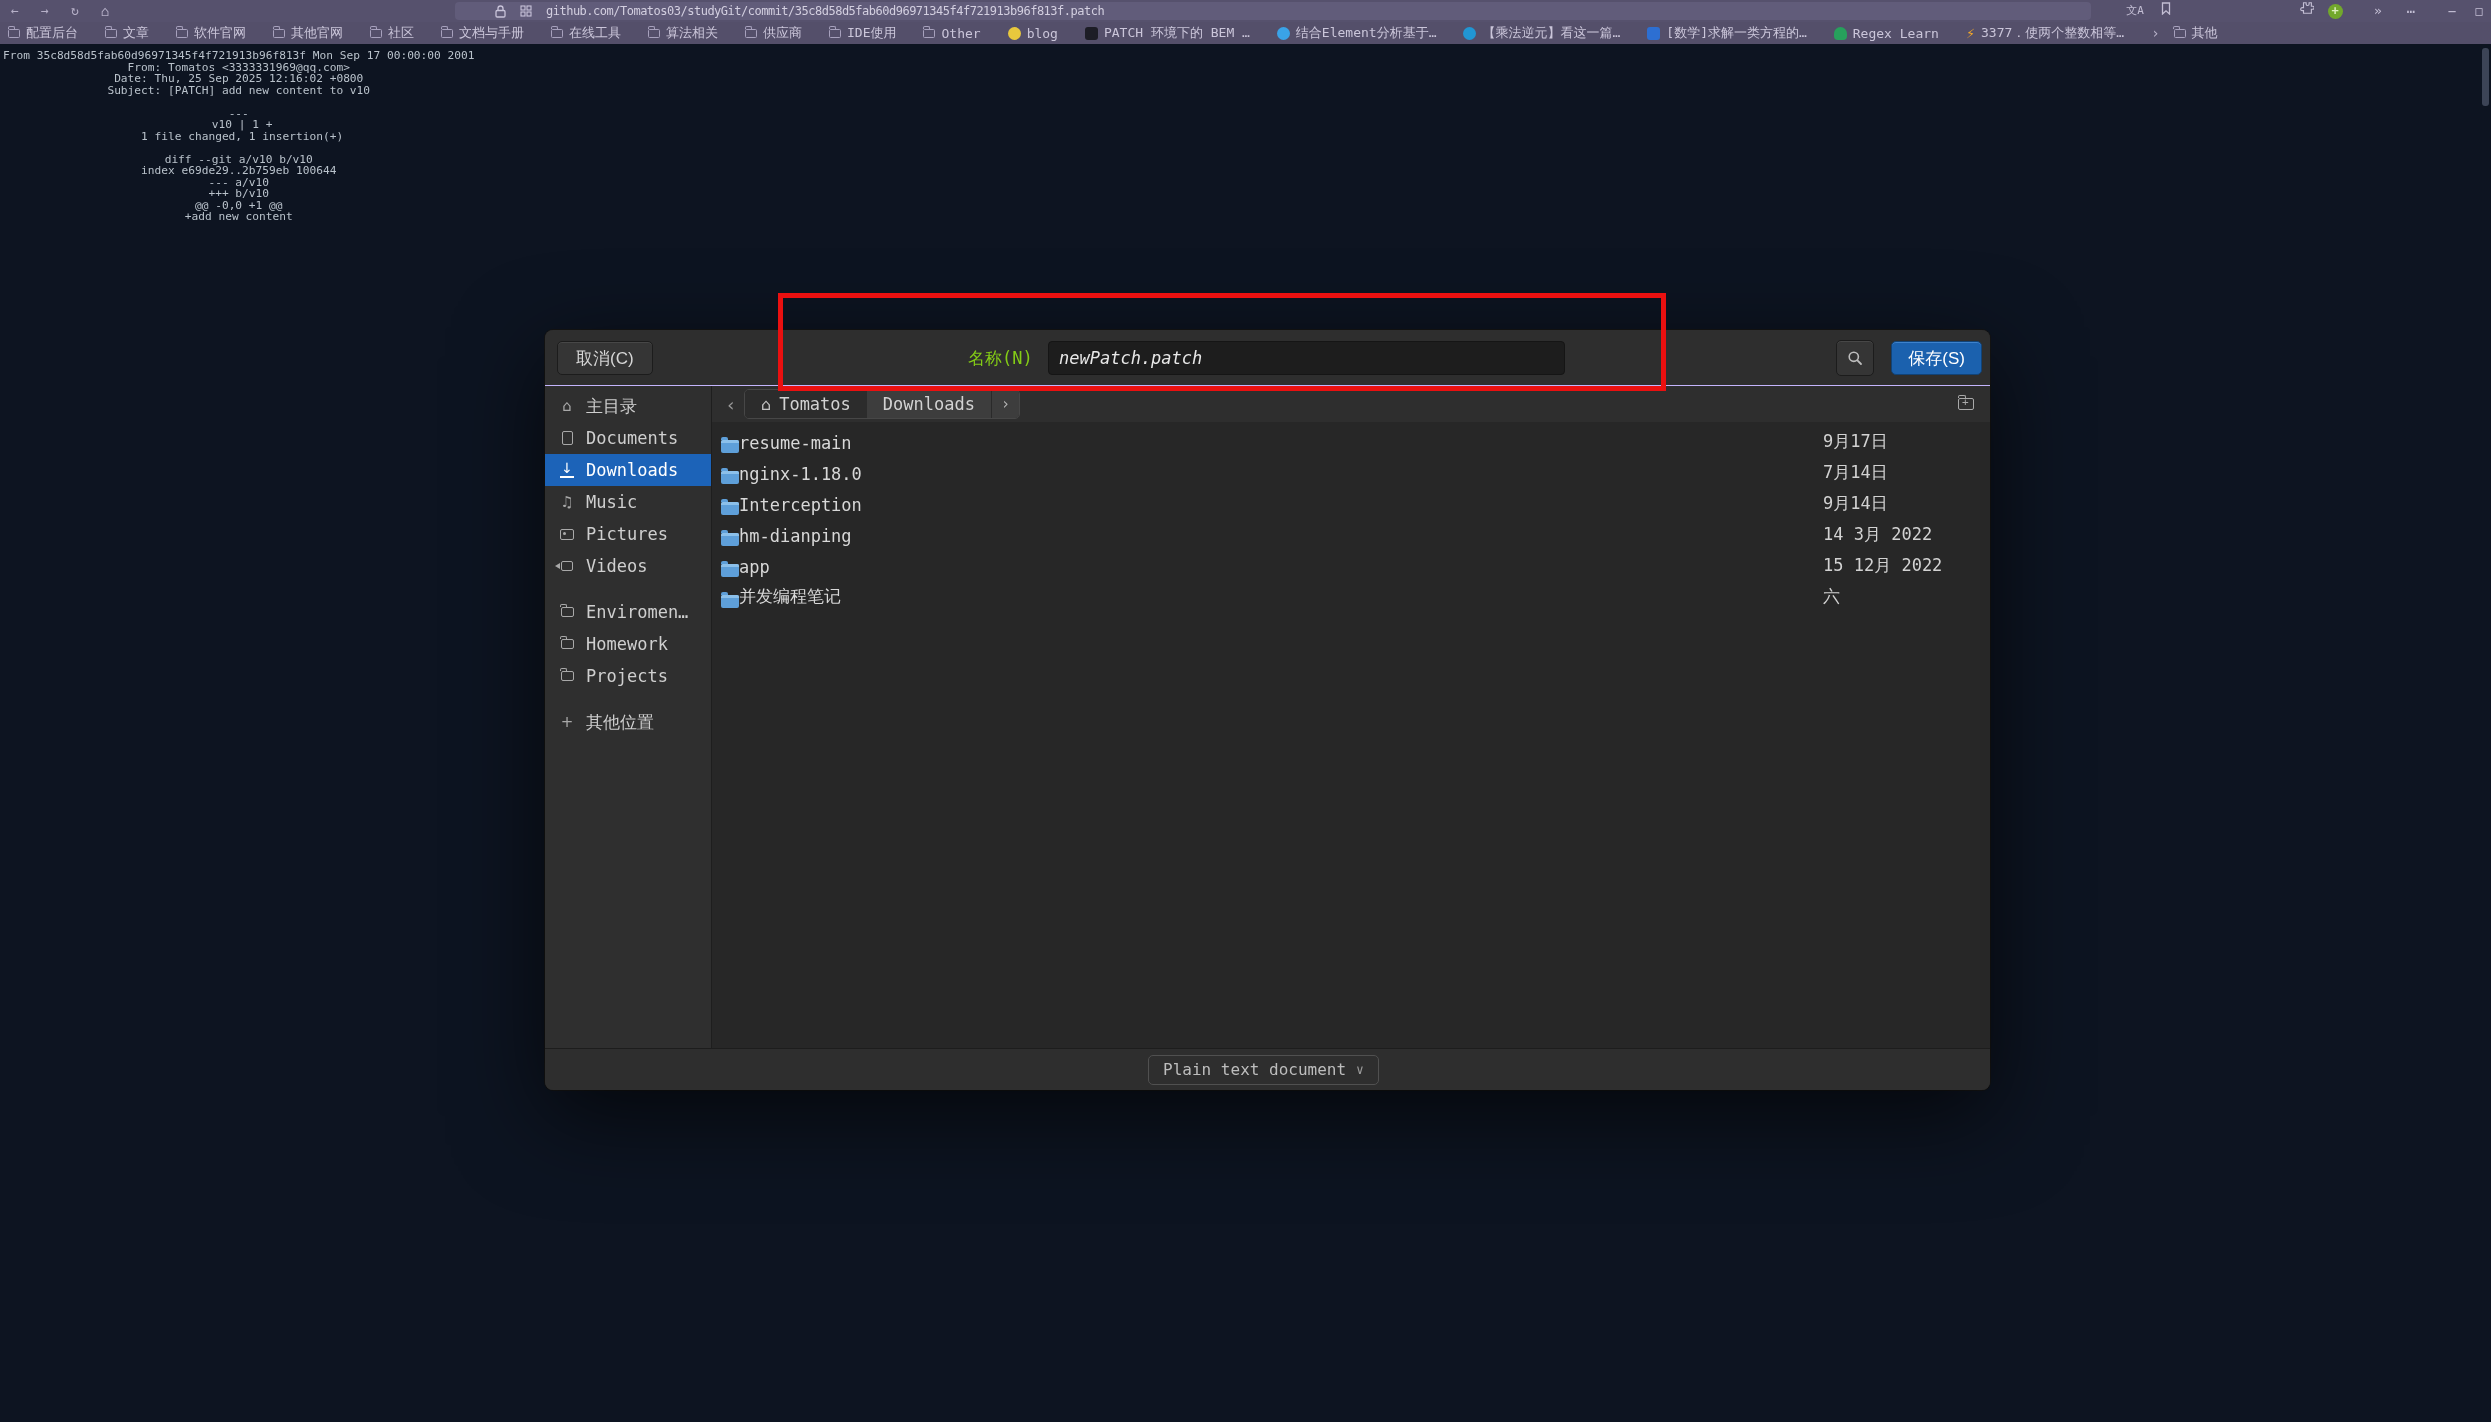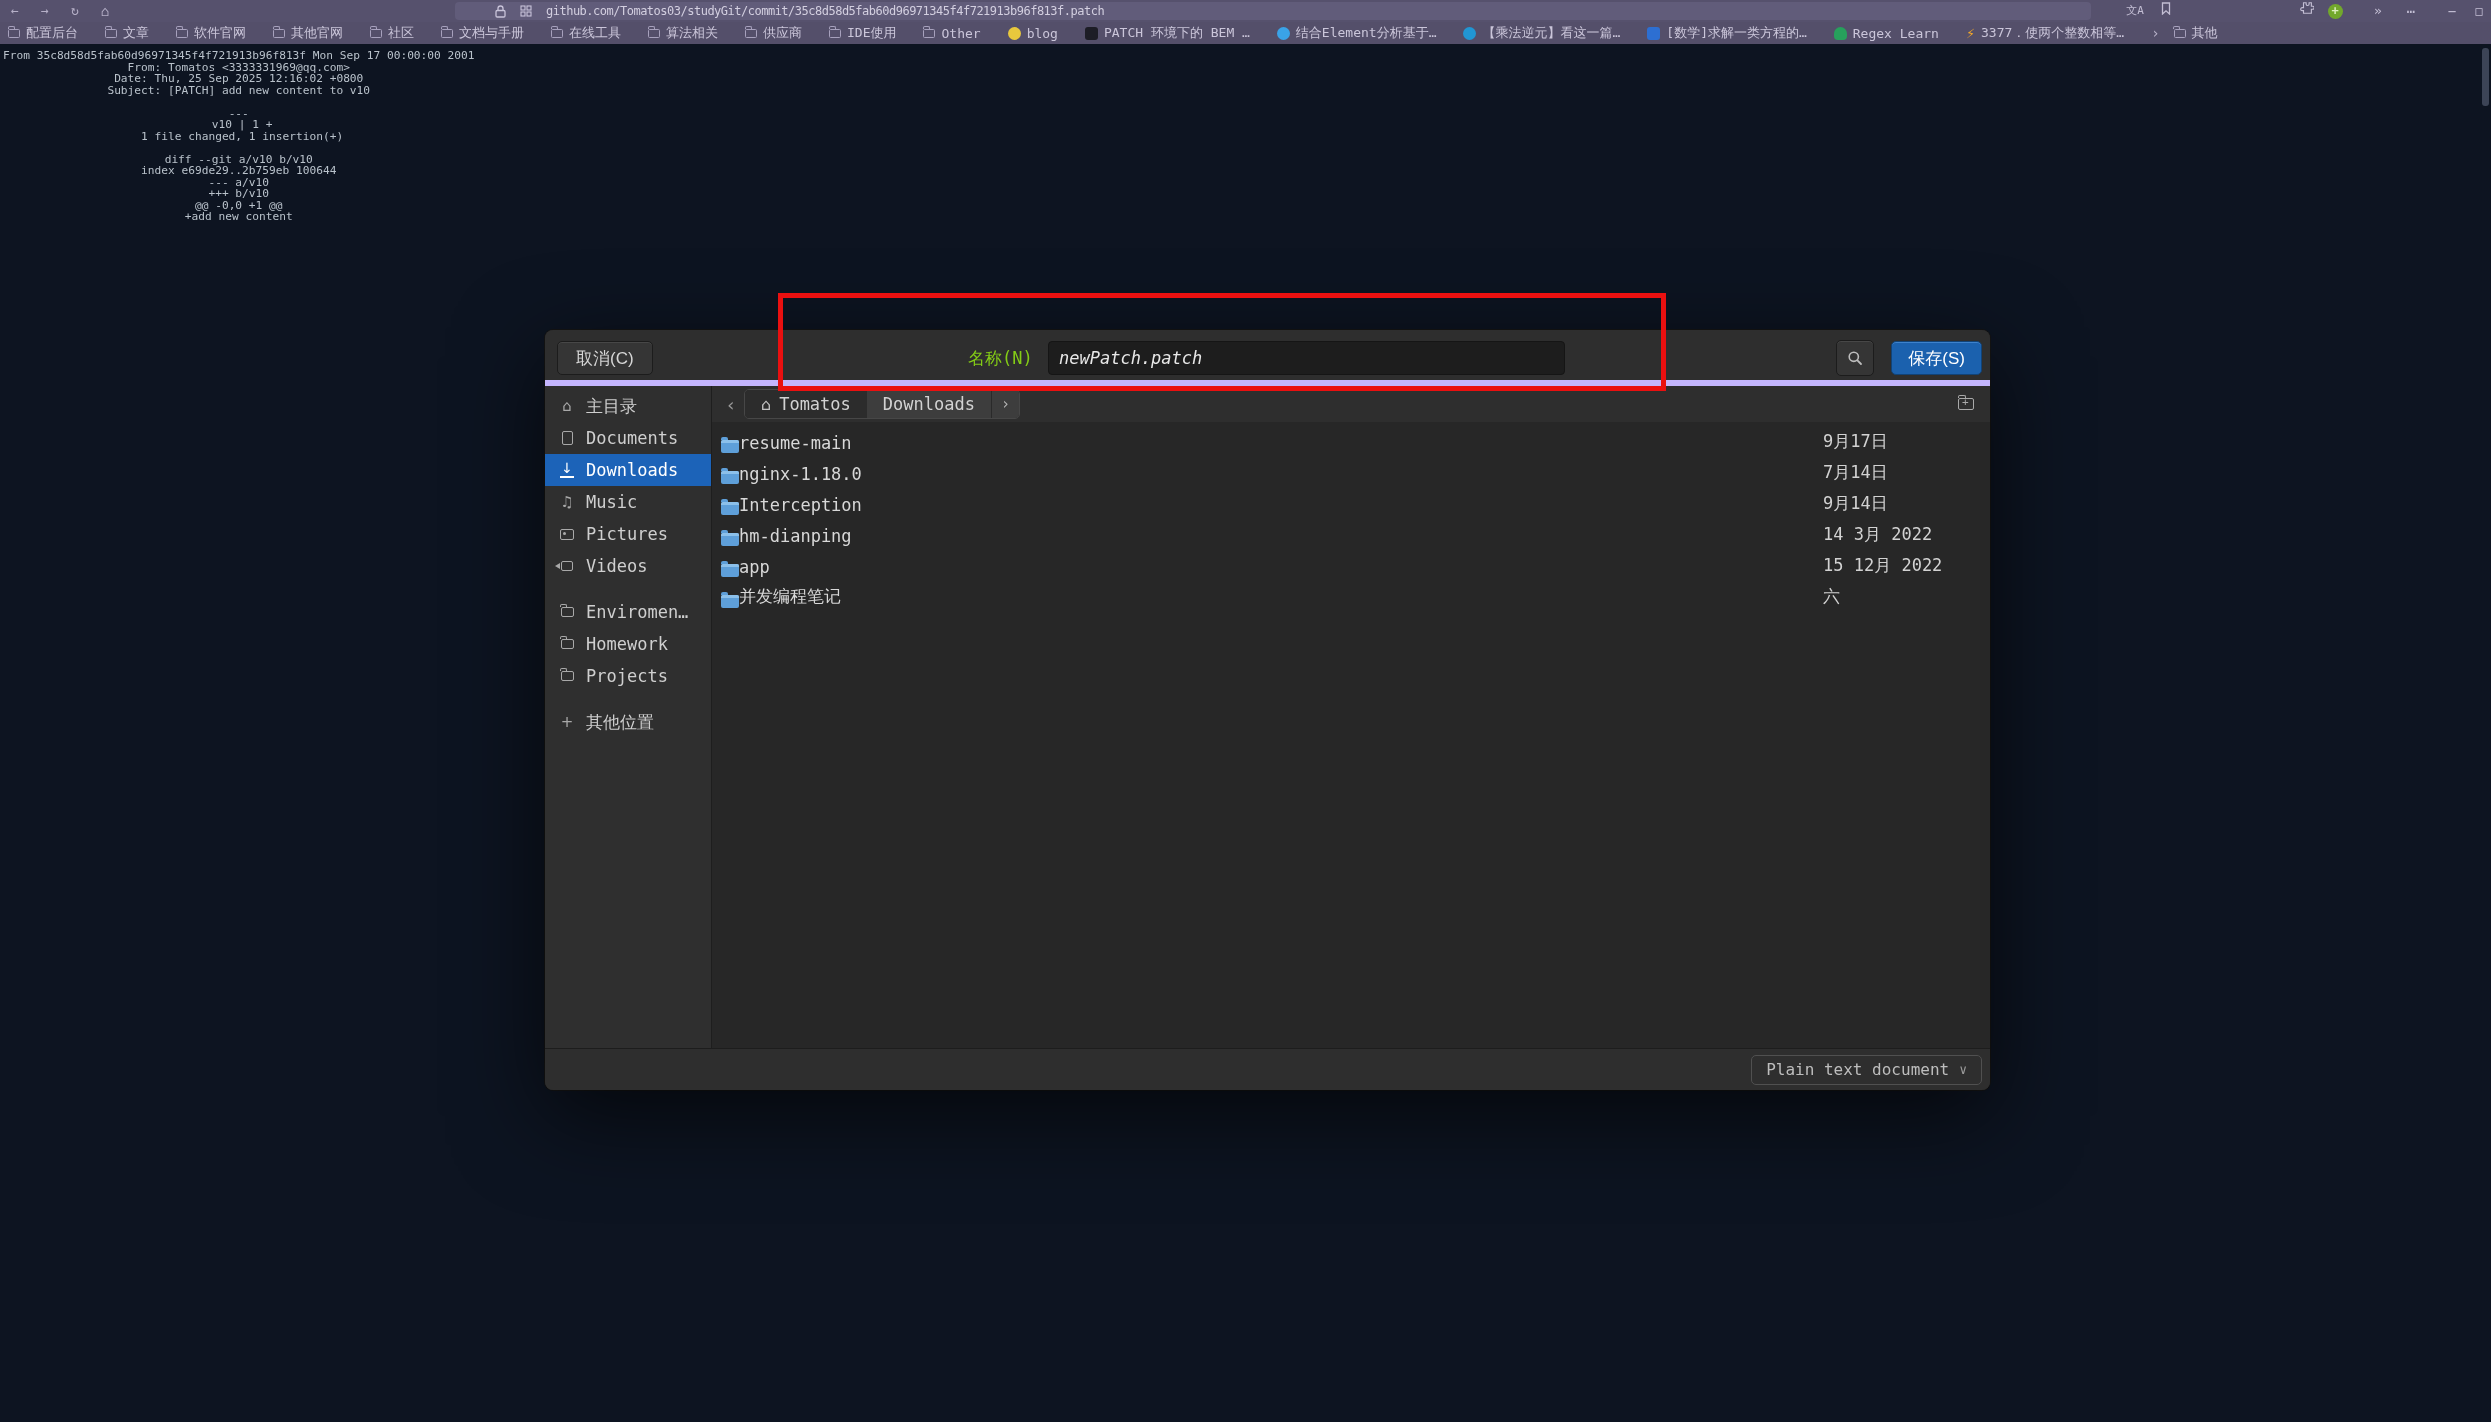--- a/index.html
+++ b/index.html
@@ -43,21 +43,21 @@
 
   
   .red-rect { position:absolute; left:778px; top:293px; width:888px; height:98px;
               border:5px solid #ea1010; z-index:60; pointer-events:none; }
 
   
   .dialog { position:absolute; left:545px; top:330px; width:1445px; height:760px; z-index:40;
             background:#272727; border-radius:8px; overflow:hidden;
             box-shadow:0 26px 90px rgba(0,0,0,.66), 0 0 0 1px #151515;
             display:flex; flex-direction:column; color:#d9d9d9; }
-  .dlg-header { position:relative; height:56px; background:#2e2e2e; border-bottom:6px solid #c4b5fd; flex:0 0 auto; }
+  .dlg-header { position:relative; height:56px; background:#2e2e2e; border-bottom:1px solid #c4b5fd; flex:0 0 auto; }
   .btn { display:inline-flex; align-items:center; justify-content:center; height:34px;
          background:#353535; border:1px solid #1c1c1c; border-radius:5px;
          box-shadow:inset 0 1px 0 #474747; color:#d6d6d6; font-size:17px; }
   .cancel-btn { position:absolute; left:12px; top:11px; padding:0 18px; }
   .name-label { position:absolute; left:423px; top:17px; font-size:17px; color:#84cc16; }
   .name-input { position:absolute; left:503px; top:11px; width:517px; height:34px;
                 background:#1d1d1d; border:1px solid #151515; border-radius:4px;
                 color:#e8e8e8; font-size:17px; padding:0 10px;
                 font-family:"DejaVu Sans Mono","DejaVu Sans",sans-serif; outline:none;font-style:italic; }
   .search-btn { position:absolute; left:1291px; top:10px; width:38px; height:36px; }
@@ -110,21 +110,21 @@
   .file-row { height:31px; display:flex; align-items:flex-end; padding-left:9px; position:relative; }
   .file-name { font-size:17px; color:#d8d8d8; }
   .file-date { position:absolute; left:1111px; font-size:17px; color:#d2d2d2; }
   .ffold { width:18px; height:13px; background:#5e9fd9; border-radius:2px; position:relative; flex:0 0 auto; margin-top:2px; }
   .ffold::before { content:''; position:absolute; top:-3px; left:0; width:7px; height:3px;
                    background:#5e9fd9; border-radius:2px 2px 0 0; }
   .ffold::after { content:''; position:absolute; top:0; left:0; right:0; height:3px;
                   background:#8cc0ea; border-radius:2px 2px 0 0; }
 
   .dlg-footer { height:42px; flex:0 0 auto; background:#2e2e2e; border-top:1px solid #1d1d1d;
-                display:flex; align-items:center; justify-content:flex-end; padding-right:8px; }
+                display:flex; align-items:center; justify-content:center; padding-right:8px; }
   .ft-btn { height:30px; border:1px solid #505050; border-radius:5px; display:flex; align-items:center;
             gap:10px; padding:0 14px; color:#bdbdbd; font-size:16px; background:transparent; }
   .ft-caret { color:#9a9a9a; font-size:13px; }
 </style>
 </head>
 <body>
 
 <div class="screen">
 
   <div class="toolbar">

